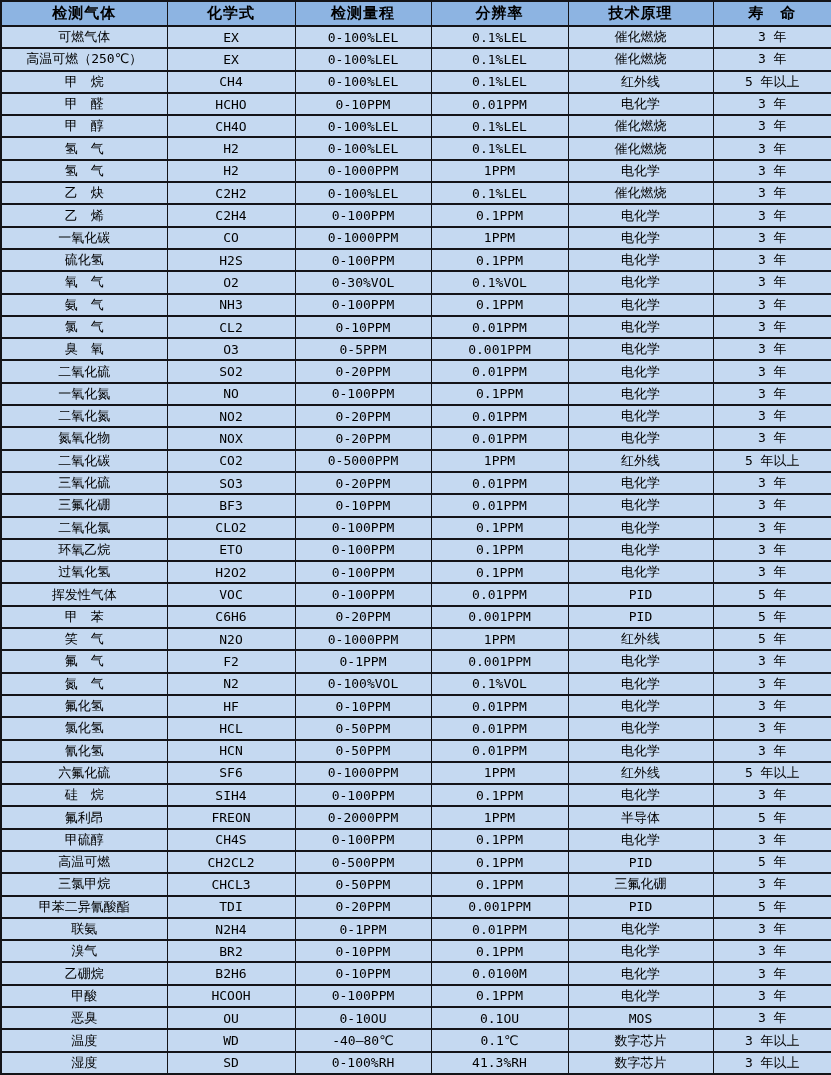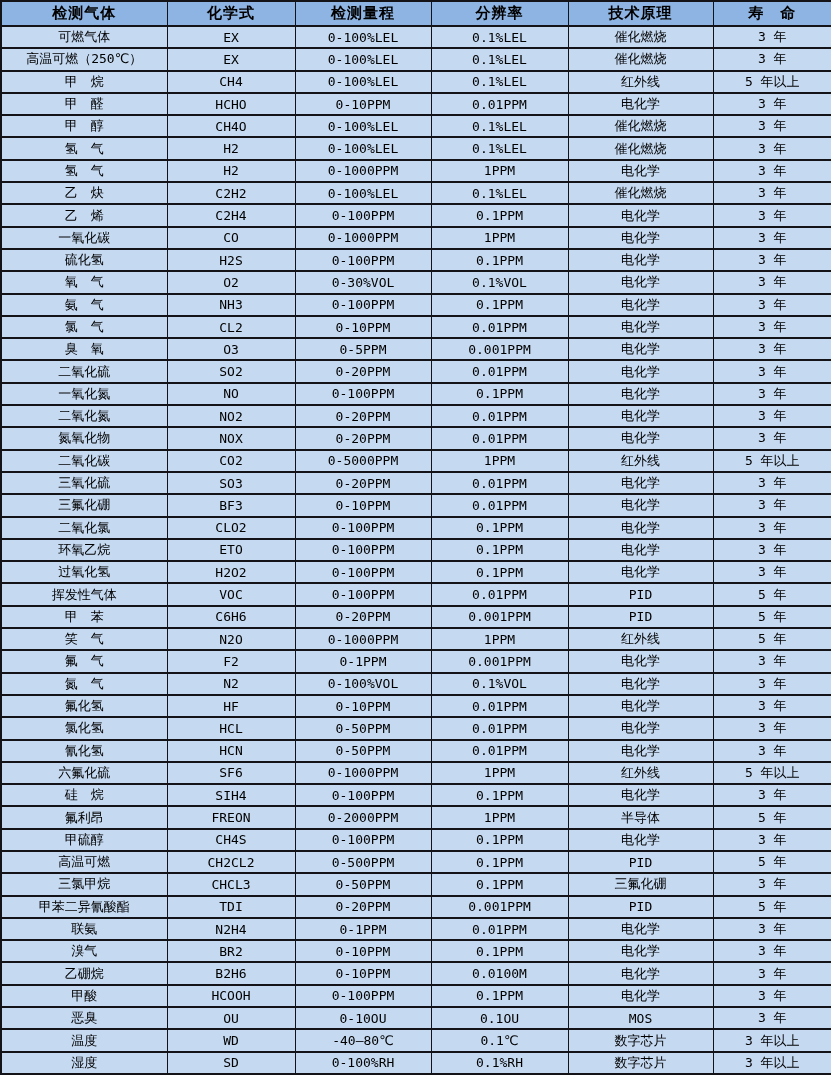--- a/index.html
+++ b/index.html
@@ -445,19 +445,19 @@
           <td>WD</td>
           <td>-40—80℃</td>
           <td>0.1℃</td>
           <td>数字芯片</td>
           <td>3 年以上</td>
         </tr>
         <tr>
           <td>湿度</td>
           <td>SD</td>
           <td>0-100%RH</td>
-          <td>0.1%RH</td>
+          <td>41.3%RH</td>
           <td>数字芯片</td>
           <td>3 年以上</td>
         </tr>
       </tbody>
   </table>
 </div>
 
 </body></html>

